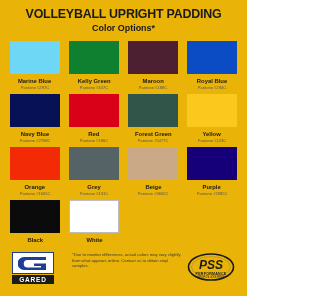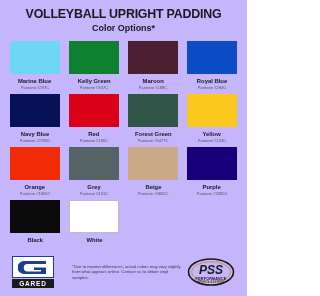--- a/index.html
+++ b/index.html
@@ -14,21 +14,21 @@
     font-family: "Liberation Sans", sans-serif;
     color: #231f20;
     position: relative;
   }
   .page {
     width: 247px;
     height: 296px;
     box-sizing: border-box;
     padding: 6px 10px 0 10px;
     position: relative;
-    background: #c4b5fd;
+    background: #eab308;
   }
 
   
   .title {
     text-align: center;
     font-family: "Liberation Sans Narrow", "Liberation Sans", sans-serif;
     font-weight: bold;
     font-size: 13.5px;
     letter-spacing: -0.25px;
     line-height: 15px;
@@ -95,21 +95,21 @@
   .cpantone:empty { display: none; }
 
   
   .footer {
     position: absolute;
     left: 0;
     right: 0;
     bottom: 4px;
     height: 40px;
     display: flex;
-    align-items: center;
+    align-items: flex-start;
     padding: 0 12px;
     box-sizing: border-box;
   }
   .gared-logo {
     width: 42px;
     flex: 0 0 auto;
     display: flex;
     flex-direction: column;
     align-items: stretch;
   }

